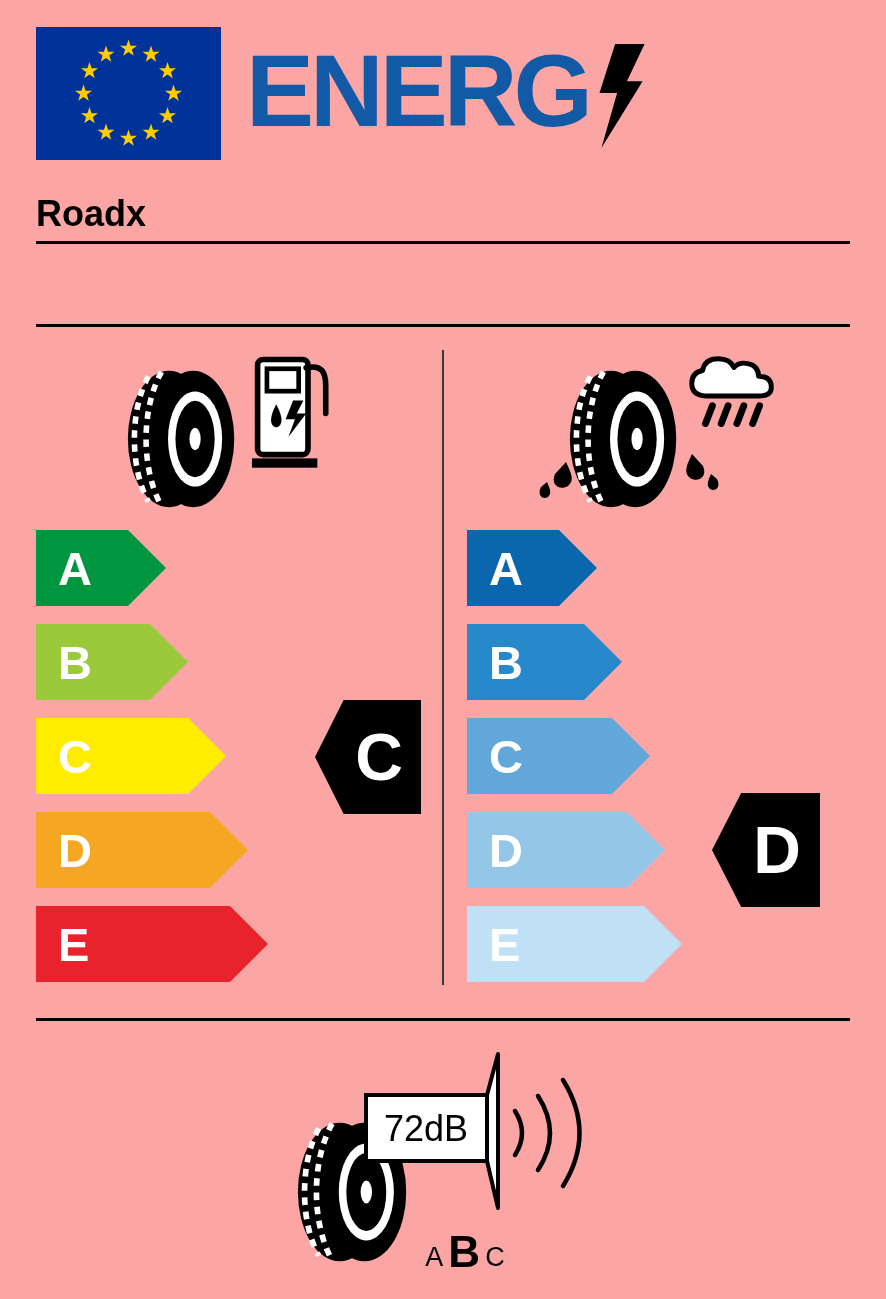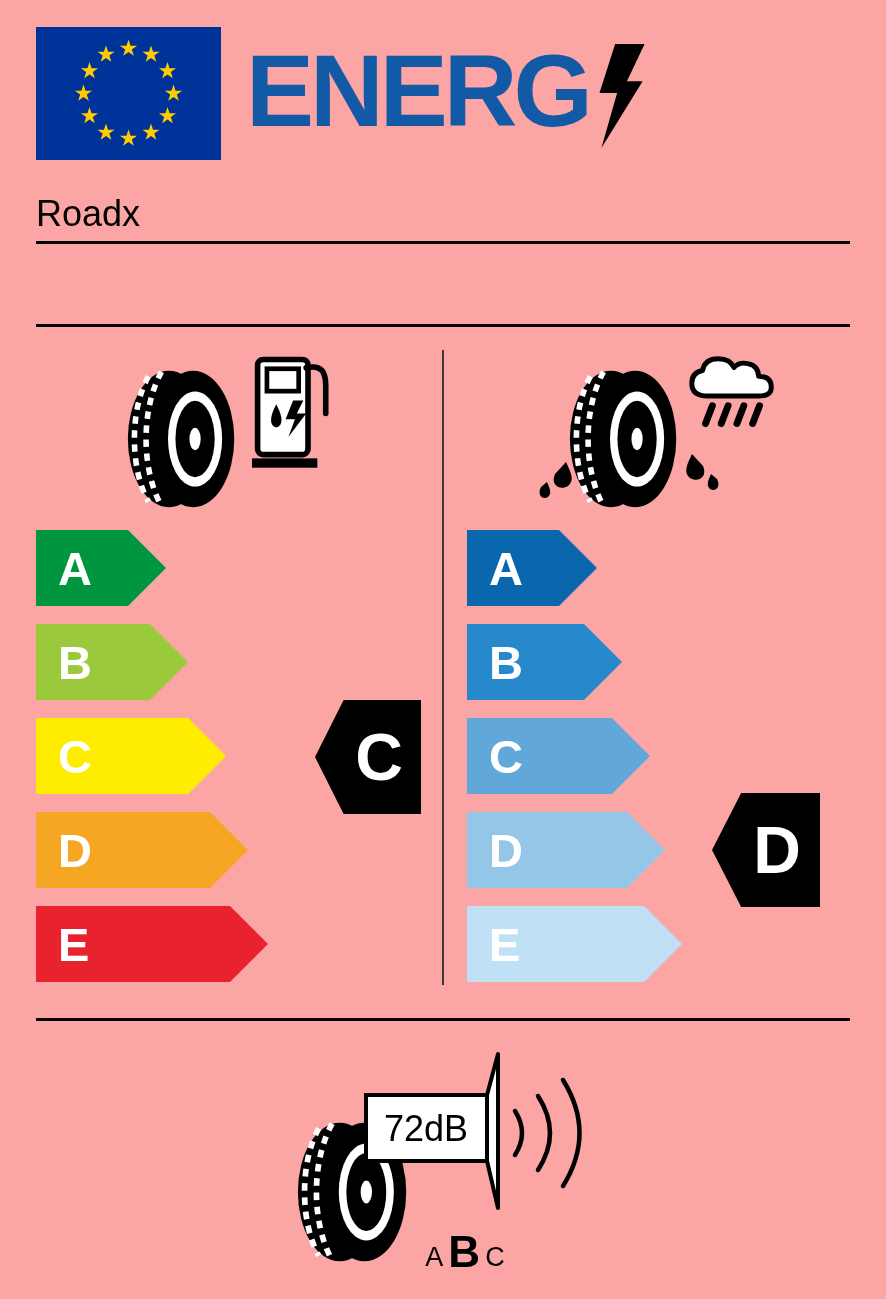--- a/index.html
+++ b/index.html
@@ -8,21 +8,21 @@
     font-family:"Liberation Sans", sans-serif; overflow:hidden;
   }
   svg { display:block; }
 
   
   .flag { position:absolute; left:36px; top:27px; width:185px; height:133px; }
   .energ { position:absolute; left:246px; top:40px; display:flex; align-items:flex-start; }
   .energ-text { font-size:102px; font-weight:700; color:#1259A6; letter-spacing:-4px; line-height:1.0; }
   .bolt { width:56px; height:106px; margin-left:6px; margin-top:4px; }
 
-  .brand { position:absolute; left:36px; top:193px; font-size:36px; font-weight:400; color:#000; }
+  .brand { position:absolute; left:36px; top:193px; font-size:36px; font-weight:700; color:#000; }
 
   .hr { position:absolute; left:36px; width:814px; border-top:3px solid #000; height:0; }
   .hr1 { top:241px; } .hr2 { top:324px; } .hr3 { top:1018px; }
   .vdiv { position:absolute; left:442px; top:350px; width:2px; height:635px; background:#3a3a3a; }
 
   
   .tire-fuel  { position:absolute; left:126px; top:366px; width:112px; height:146px; }
   .pump       { position:absolute; left:252px; top:351px; width:84px;  height:127px; }
   .tire-wet   { position:absolute; left:568px; top:366px; width:112px; height:146px; }
   .cloud      { position:absolute; left:680px; top:348px; width:108px; height:96px; }

